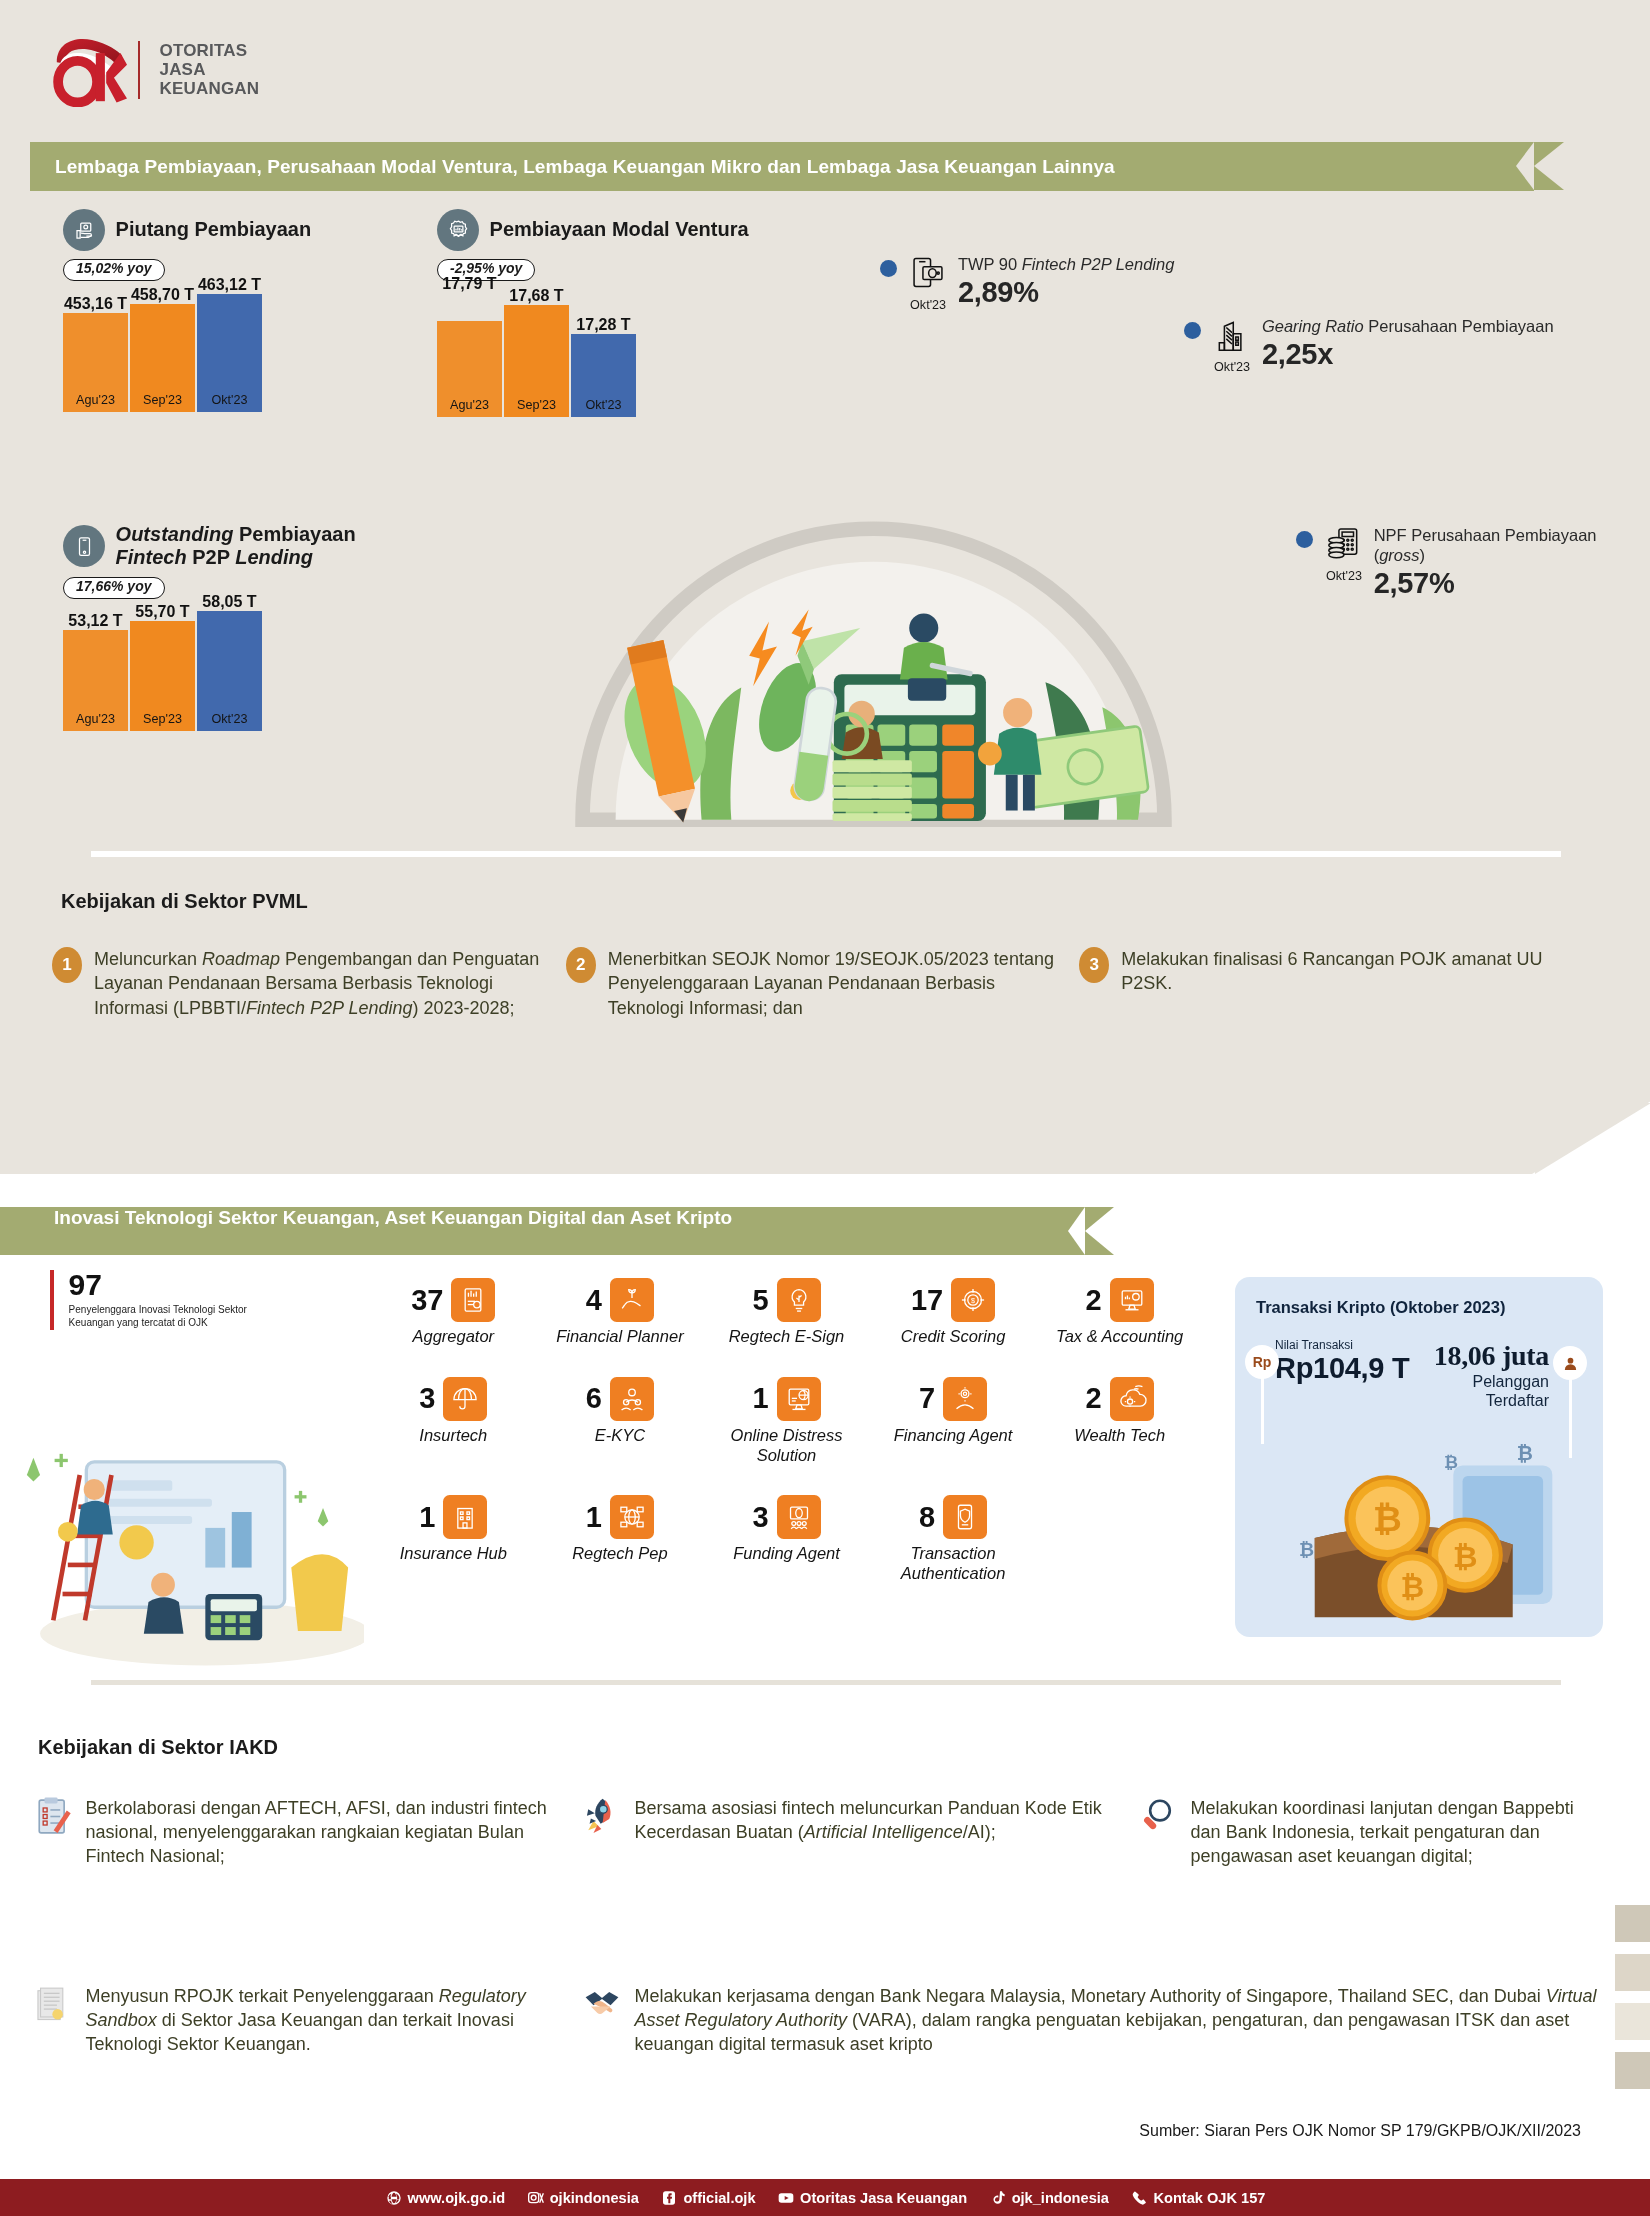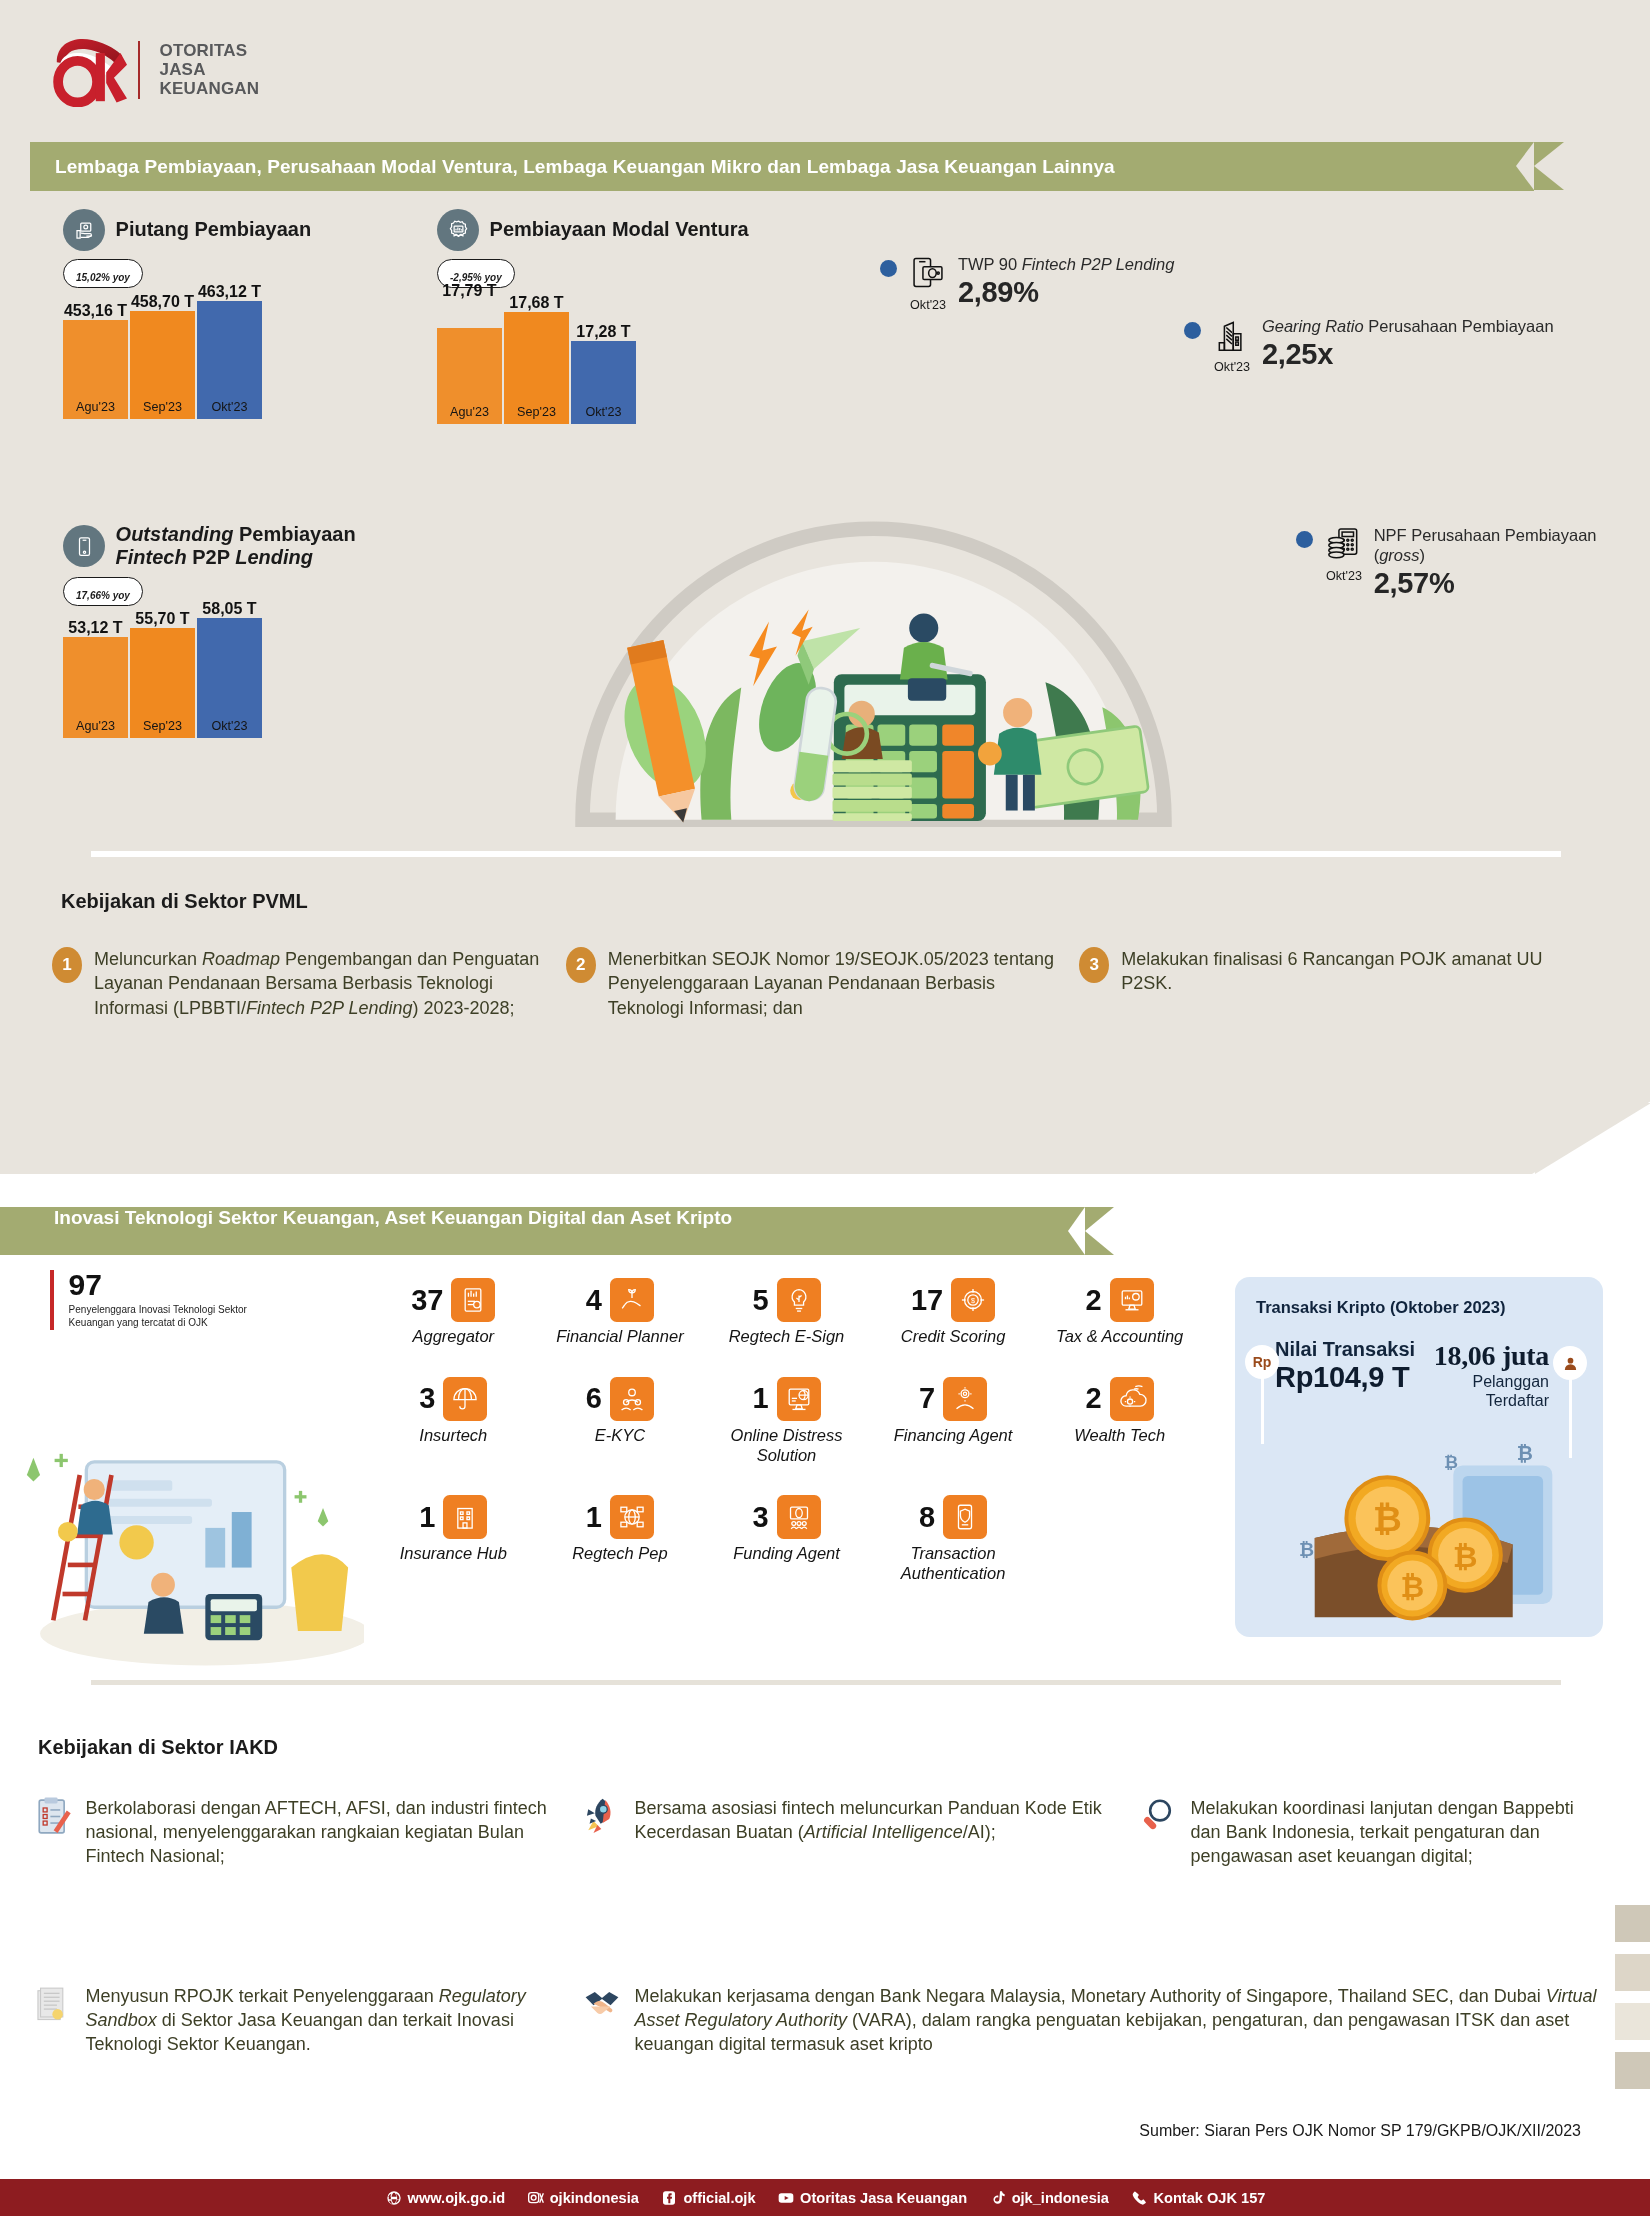--- a/index.html
+++ b/index.html
@@ -59,23 +59,23 @@
   .chart-block { position: absolute; }
   .ch-head { display: flex; align-items: center; gap: 10.6px; }
   .ch-icon {
     width: 42px; height: 42px; border-radius: 50%; background: #62767f;
     display:flex; align-items:center; justify-content:center; flex:none;
   }
   .ch-icon svg { width: 25px; height: 25px; }
   .ch-title { font-size: 20px; font-weight: 700; color: #1a1a1a; line-height: 1.16; }
   .ch-title .it { font-style: italic; }
   .yoy {
-    display:inline-block; margin-top: 8px; padding: 12px 12px 4px;
+    display:inline-block; margin-top: 8px; padding: 0 12px 4px;
     border: 1.7px solid #1a1a1a; border-radius: 16px; background: #ffffff;
-    font-size: 10px; font-weight: 600; color:#1a1a1a; font-style: italic;
+    font-size: 14px; font-weight: 600; color:#1a1a1a; font-style: italic;
   }
   .bars { position: relative; display:flex; align-items:flex-end; gap:2px; margin-top: 12px; }
   .bar-wrap { position: relative; width: 65px; display:flex; flex-direction:column; justify-content:flex-end; }
   .bar-val {
     position:absolute; left:50%; transform: translateX(-50%);
     white-space: nowrap; font-size: 16px; font-weight: 700; color:#111; z-index:3;
   }
   .bar { width: 100%; position: relative; }
   .bar .lbl {
     position:absolute; left:0; right:0; bottom: 5.3px; text-align:center;
@@ -155,21 +155,21 @@
   .crypto-title{ position:absolute; left:21px; top:21px; font-size:16.5px; font-weight:700; color:#10243d; }
   .crypto-left{ position:absolute; left:40px; top:61px; }
   .crypto-rp-pin{
     position:absolute; left:-30px; top:6.6px; width:34px; height:34px; border-radius:50%;
     background:#fff; display:flex; align-items:center; justify-content:center;
     font-size:14px; font-weight:700; color:#9a4b1c;
   }
   .crypto-rp-pin:after{
     content:""; position:absolute; left:16px; top:33px; width:2.6px; height:66px; background:#ffffff;
   }
-  .crypto-cap{ font-size:20px; color:#12253c;font-weight:bold; }
+  .crypto-cap{ font-size:12px; color:#12253c; }
   .crypto-val{ font-size:29px; font-weight:800; color:#0e1c2e; letter-spacing:-0.3px; }
   .crypto-right{ position:absolute; right:54px; top:63px; text-align:right; }
   .crypto-right .big{ font-size:28px; font-weight:800; color:#0e1c2e; letter-spacing:-0.3px;font-family:Liberation Serif, serif; }
   .crypto-right .cap{ font-size:16px; color:#12253c; line-height:1.2; }
   .crypto-user-pin{
     position:absolute; right:16px; top:69px; width:34px; height:34px; border-radius:50%;
     background:#fff; display:flex; align-items:center; justify-content:center;
   }
   .crypto-user-pin:after{
     content:""; position:absolute; left:16px; top:33px; width:2.6px; height:79px; background:#ffffff;

